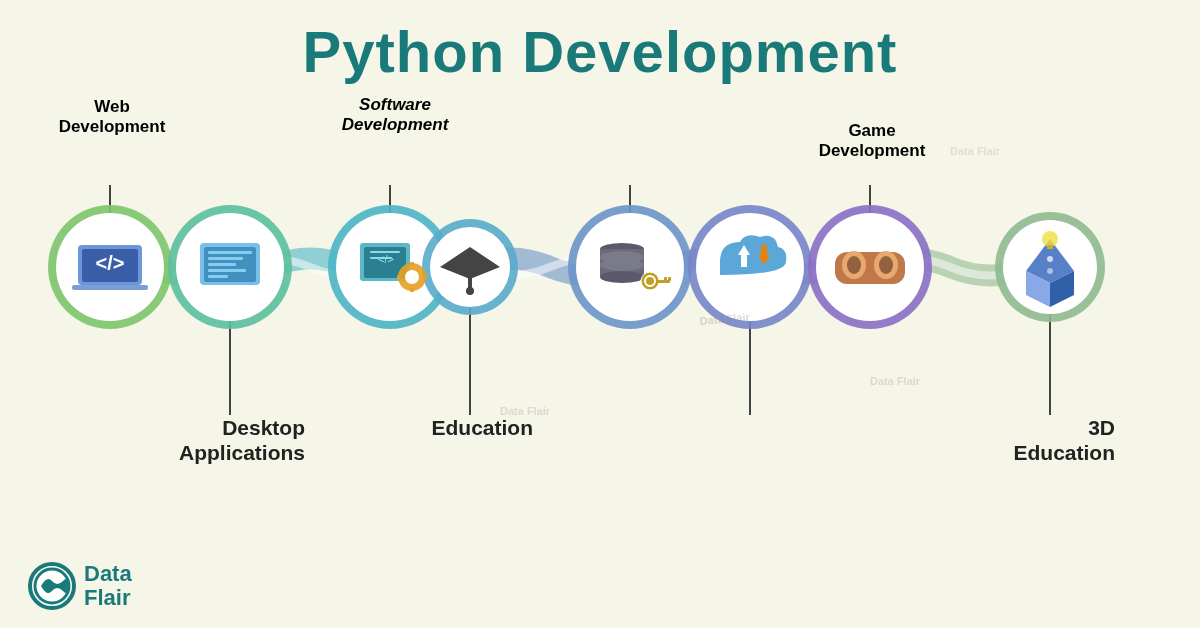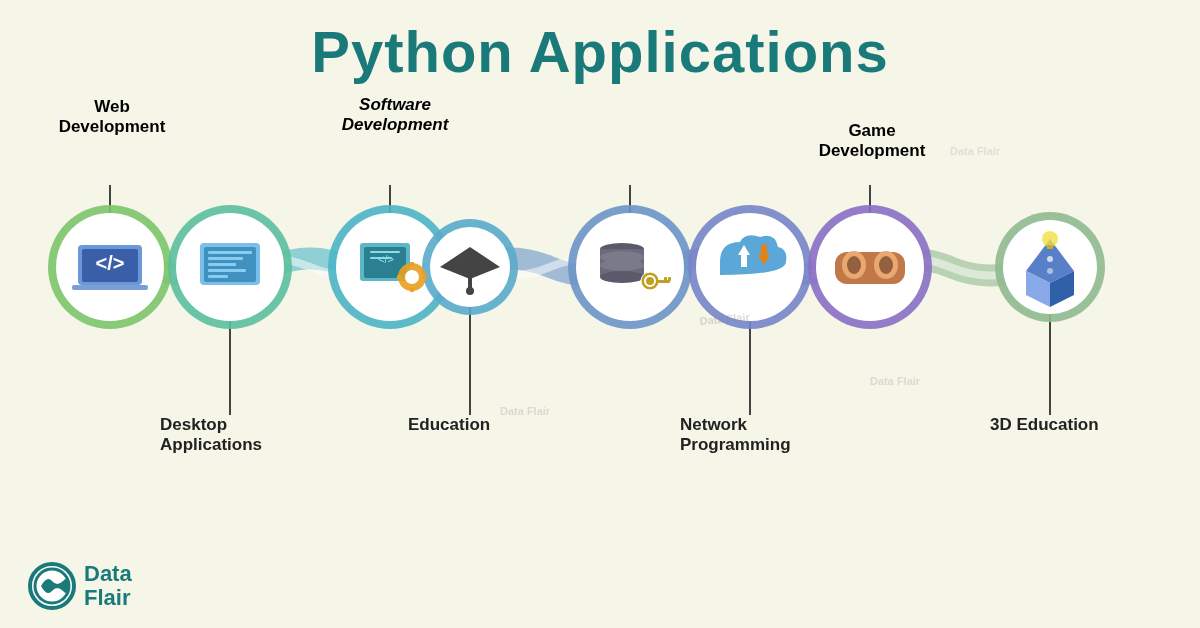--- a/index.html
+++ b/index.html
@@ -34,23 +34,23 @@
       text-align: center;
       font-weight: 900;
       font-size: 17px;
       color: #000000;
       line-height: 1.2;
     }
 
     
     .label-below {
       position: absolute;
-      text-align: left;
-      font-weight: 900;
-      font-size: 17px;
+      text-align: right;
+      font-weight: 900;
+      font-size: 21px;
       color: #222;
       line-height: 1.2;
     }
 
     
     .brand-logo {
       position: absolute;
       bottom: 18px;
       left: 28px;
       display: flex;
@@ -72,21 +72,21 @@
     .brand-logo-text {
       font-size: 22px;
       font-weight: 900;
       color: #1a7a7a;
       line-height: 1.1;
     }
   </style>
 </head>
 <body>
 
-<h1 class="page-title">Python Applications</h1>
+<h1 class="page-title">Python Development</h1>
 
 <div class="main-content">
 
   <svg style="position:absolute;top:0;left:0;width:100%;height:100%;overflow:visible;">
 
     <path d="M 70,172 Q 110,155 150,172 Q 190,189 230,172 Q 250,162 270,172" fill="none" stroke="#7dc56b" stroke-width="22" stroke-linecap="round" opacity="0.6"></path>
 
     <path d="M 270,172 Q 310,155 350,172 Q 390,189 430,172 Q 450,162 470,172" fill="none" stroke="#4db5c5" stroke-width="22" stroke-linecap="round" opacity="0.6"></path>
 
     <path d="M 470,172 Q 510,155 550,172 Q 590,189 630,172 Q 650,162 670,172" fill="none" stroke="#6b95c8" stroke-width="22" stroke-linecap="round" opacity="0.6"></path>
@@ -239,21 +239,20 @@
 
   <div class="label-above" style="left:330px;top:0;width:130px;font-style:italic;">Software<br>Development</div>
 
 
   <div class="label-above" style="left:808px;top:2px;width:128px;margin-top:24px;">Game<br>Development</div>
 
   <div class="label-below" style="left:160px;top:320px;width:145px;">Desktop<br>Applications</div>
 
   <div class="label-below" style="left:408px;top:320px;width:125px;">Education</div>
 
-  <div class="label-below" style="left:680px;top:320px;width:148px;">Network<br>Programming</div>
 
   <div class="label-below" style="left:990px;top:320px;width:125px;">3D Education</div>
 
 </div>
 
 <div class="brand-logo">
   <div class="brand-logo-circle">
     <svg width="38" height="38" viewBox="0 0 38 38">
       <circle cx="19" cy="19" r="17" fill="none" stroke="#1a7a7a" stroke-width="3"></circle>
       <path d="M 8,19 Q 14,8 19,14 Q 24,20 30,14 Q 35,8 35,19 Q 35,30 30,24 Q 24,18 19,24 Q 14,30 8,19 Z" fill="#1a7a7a"></path>

